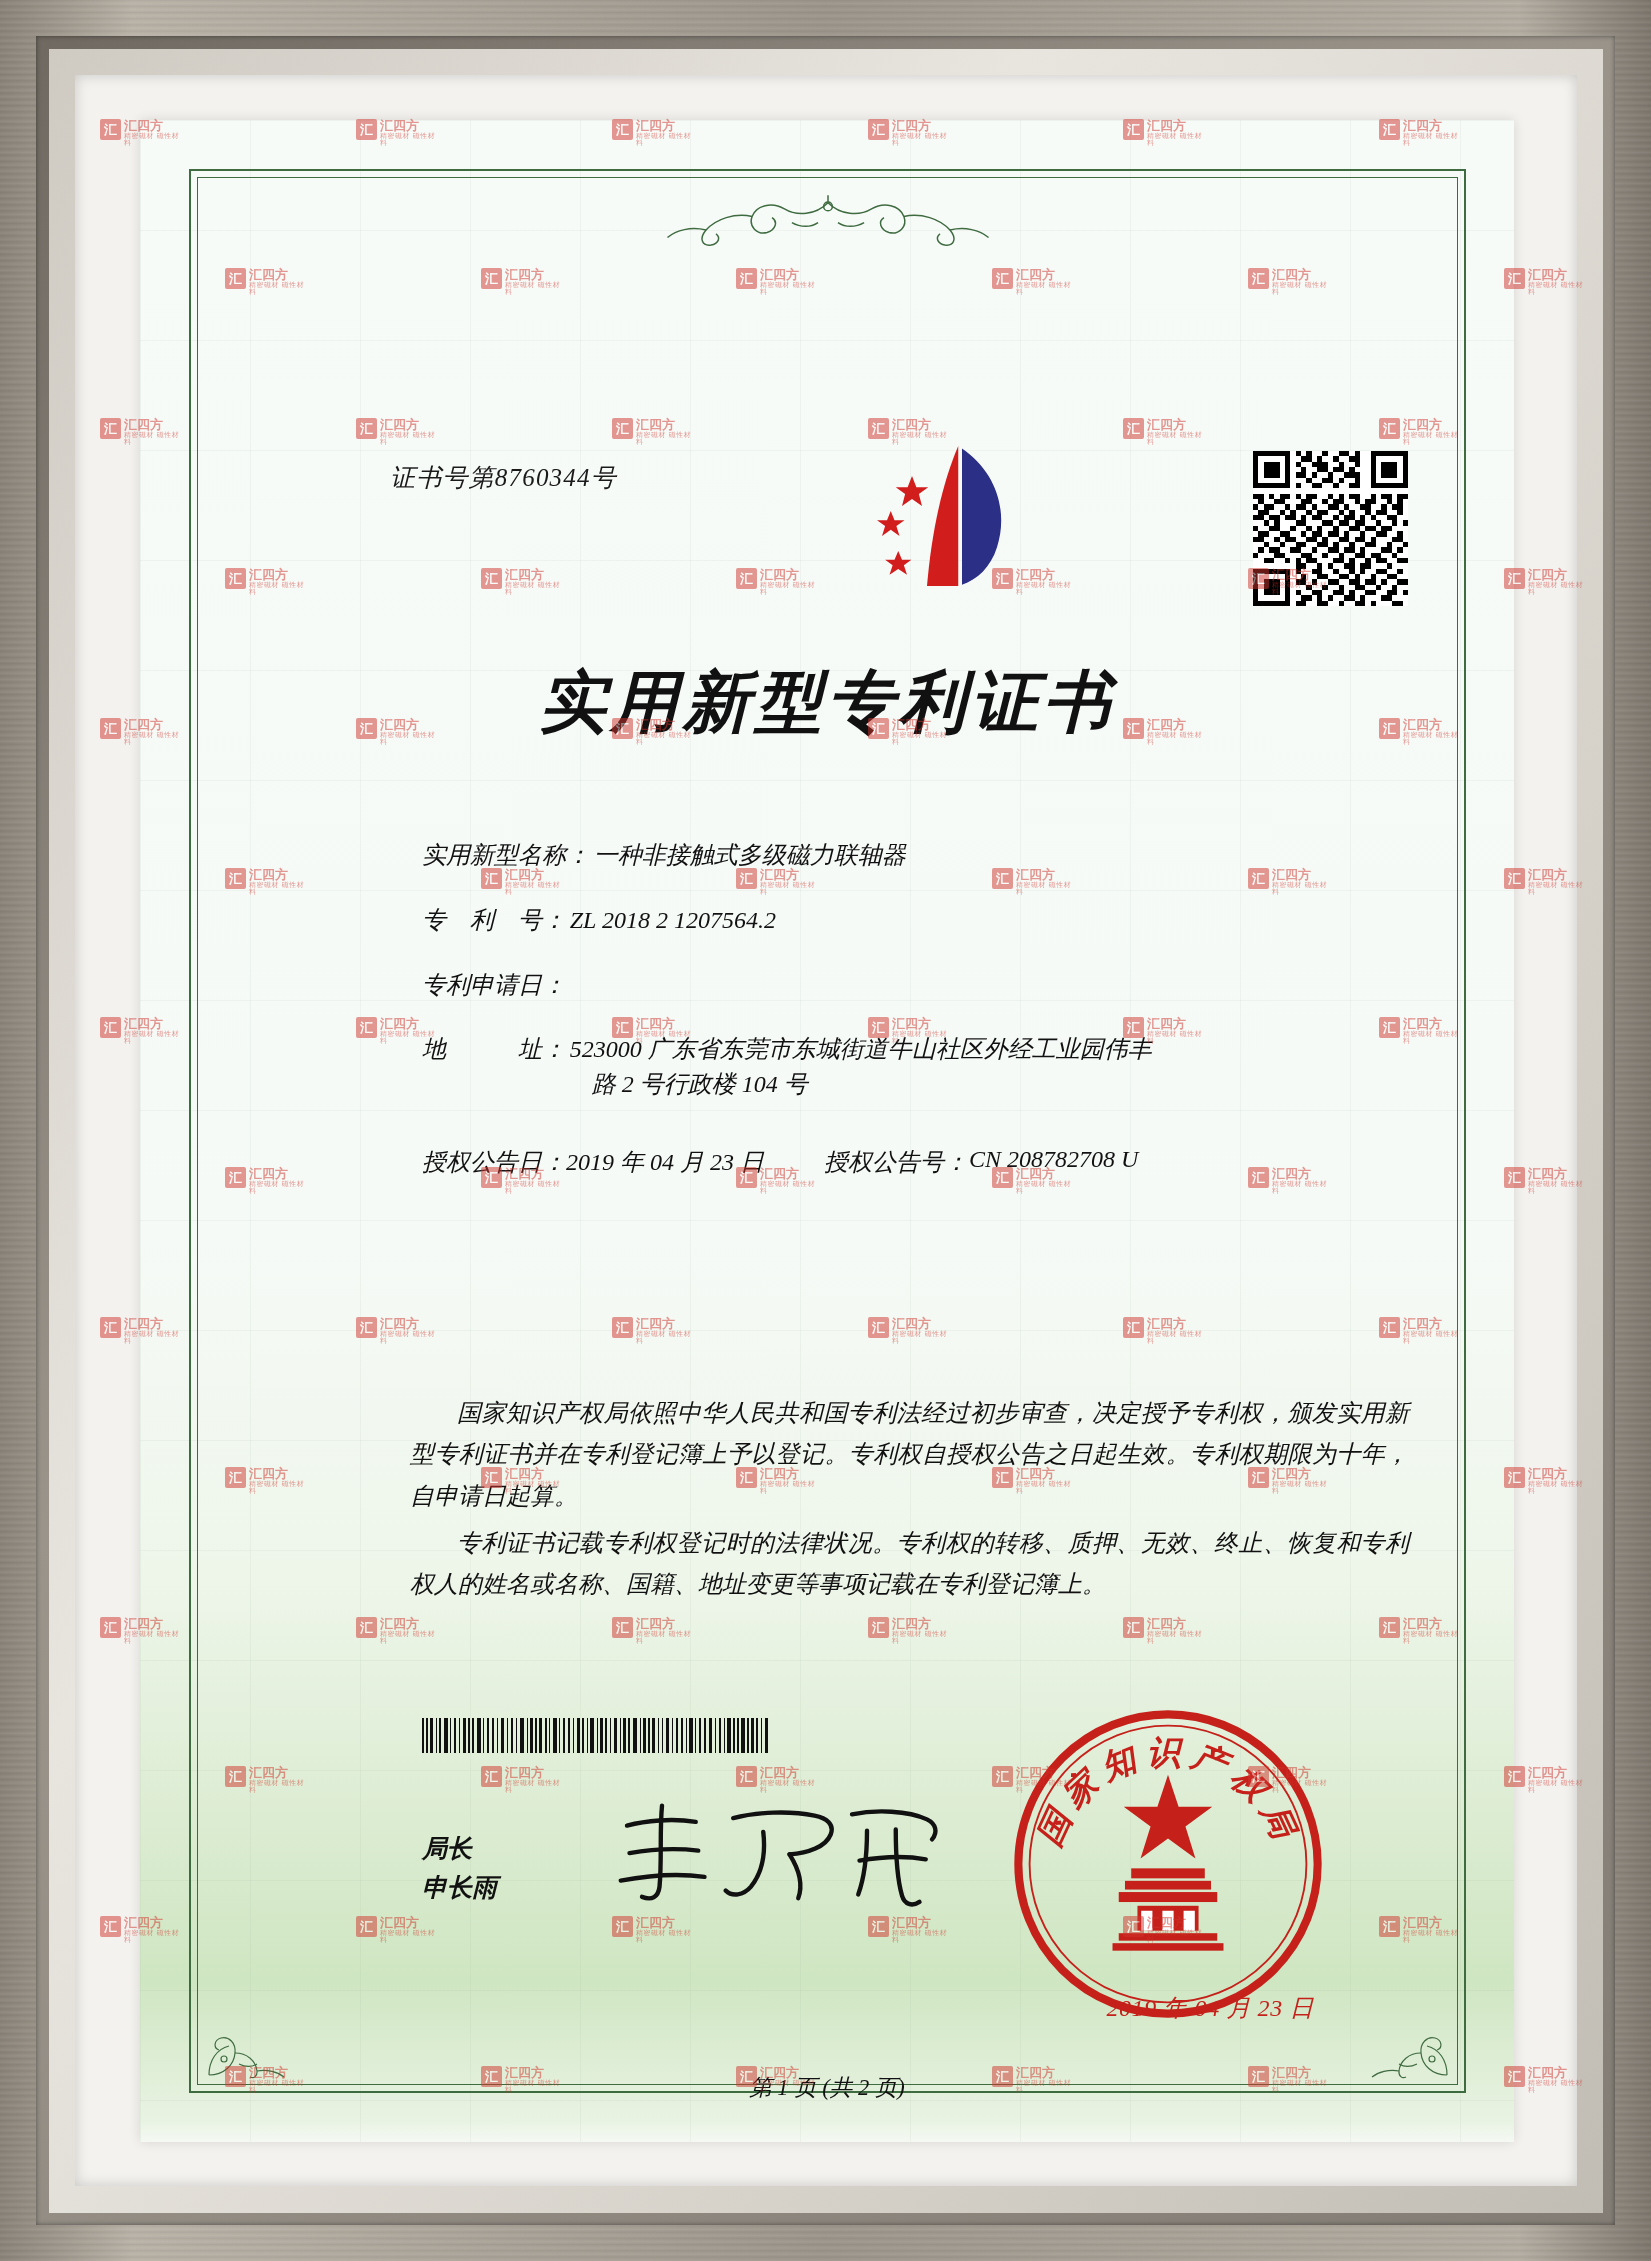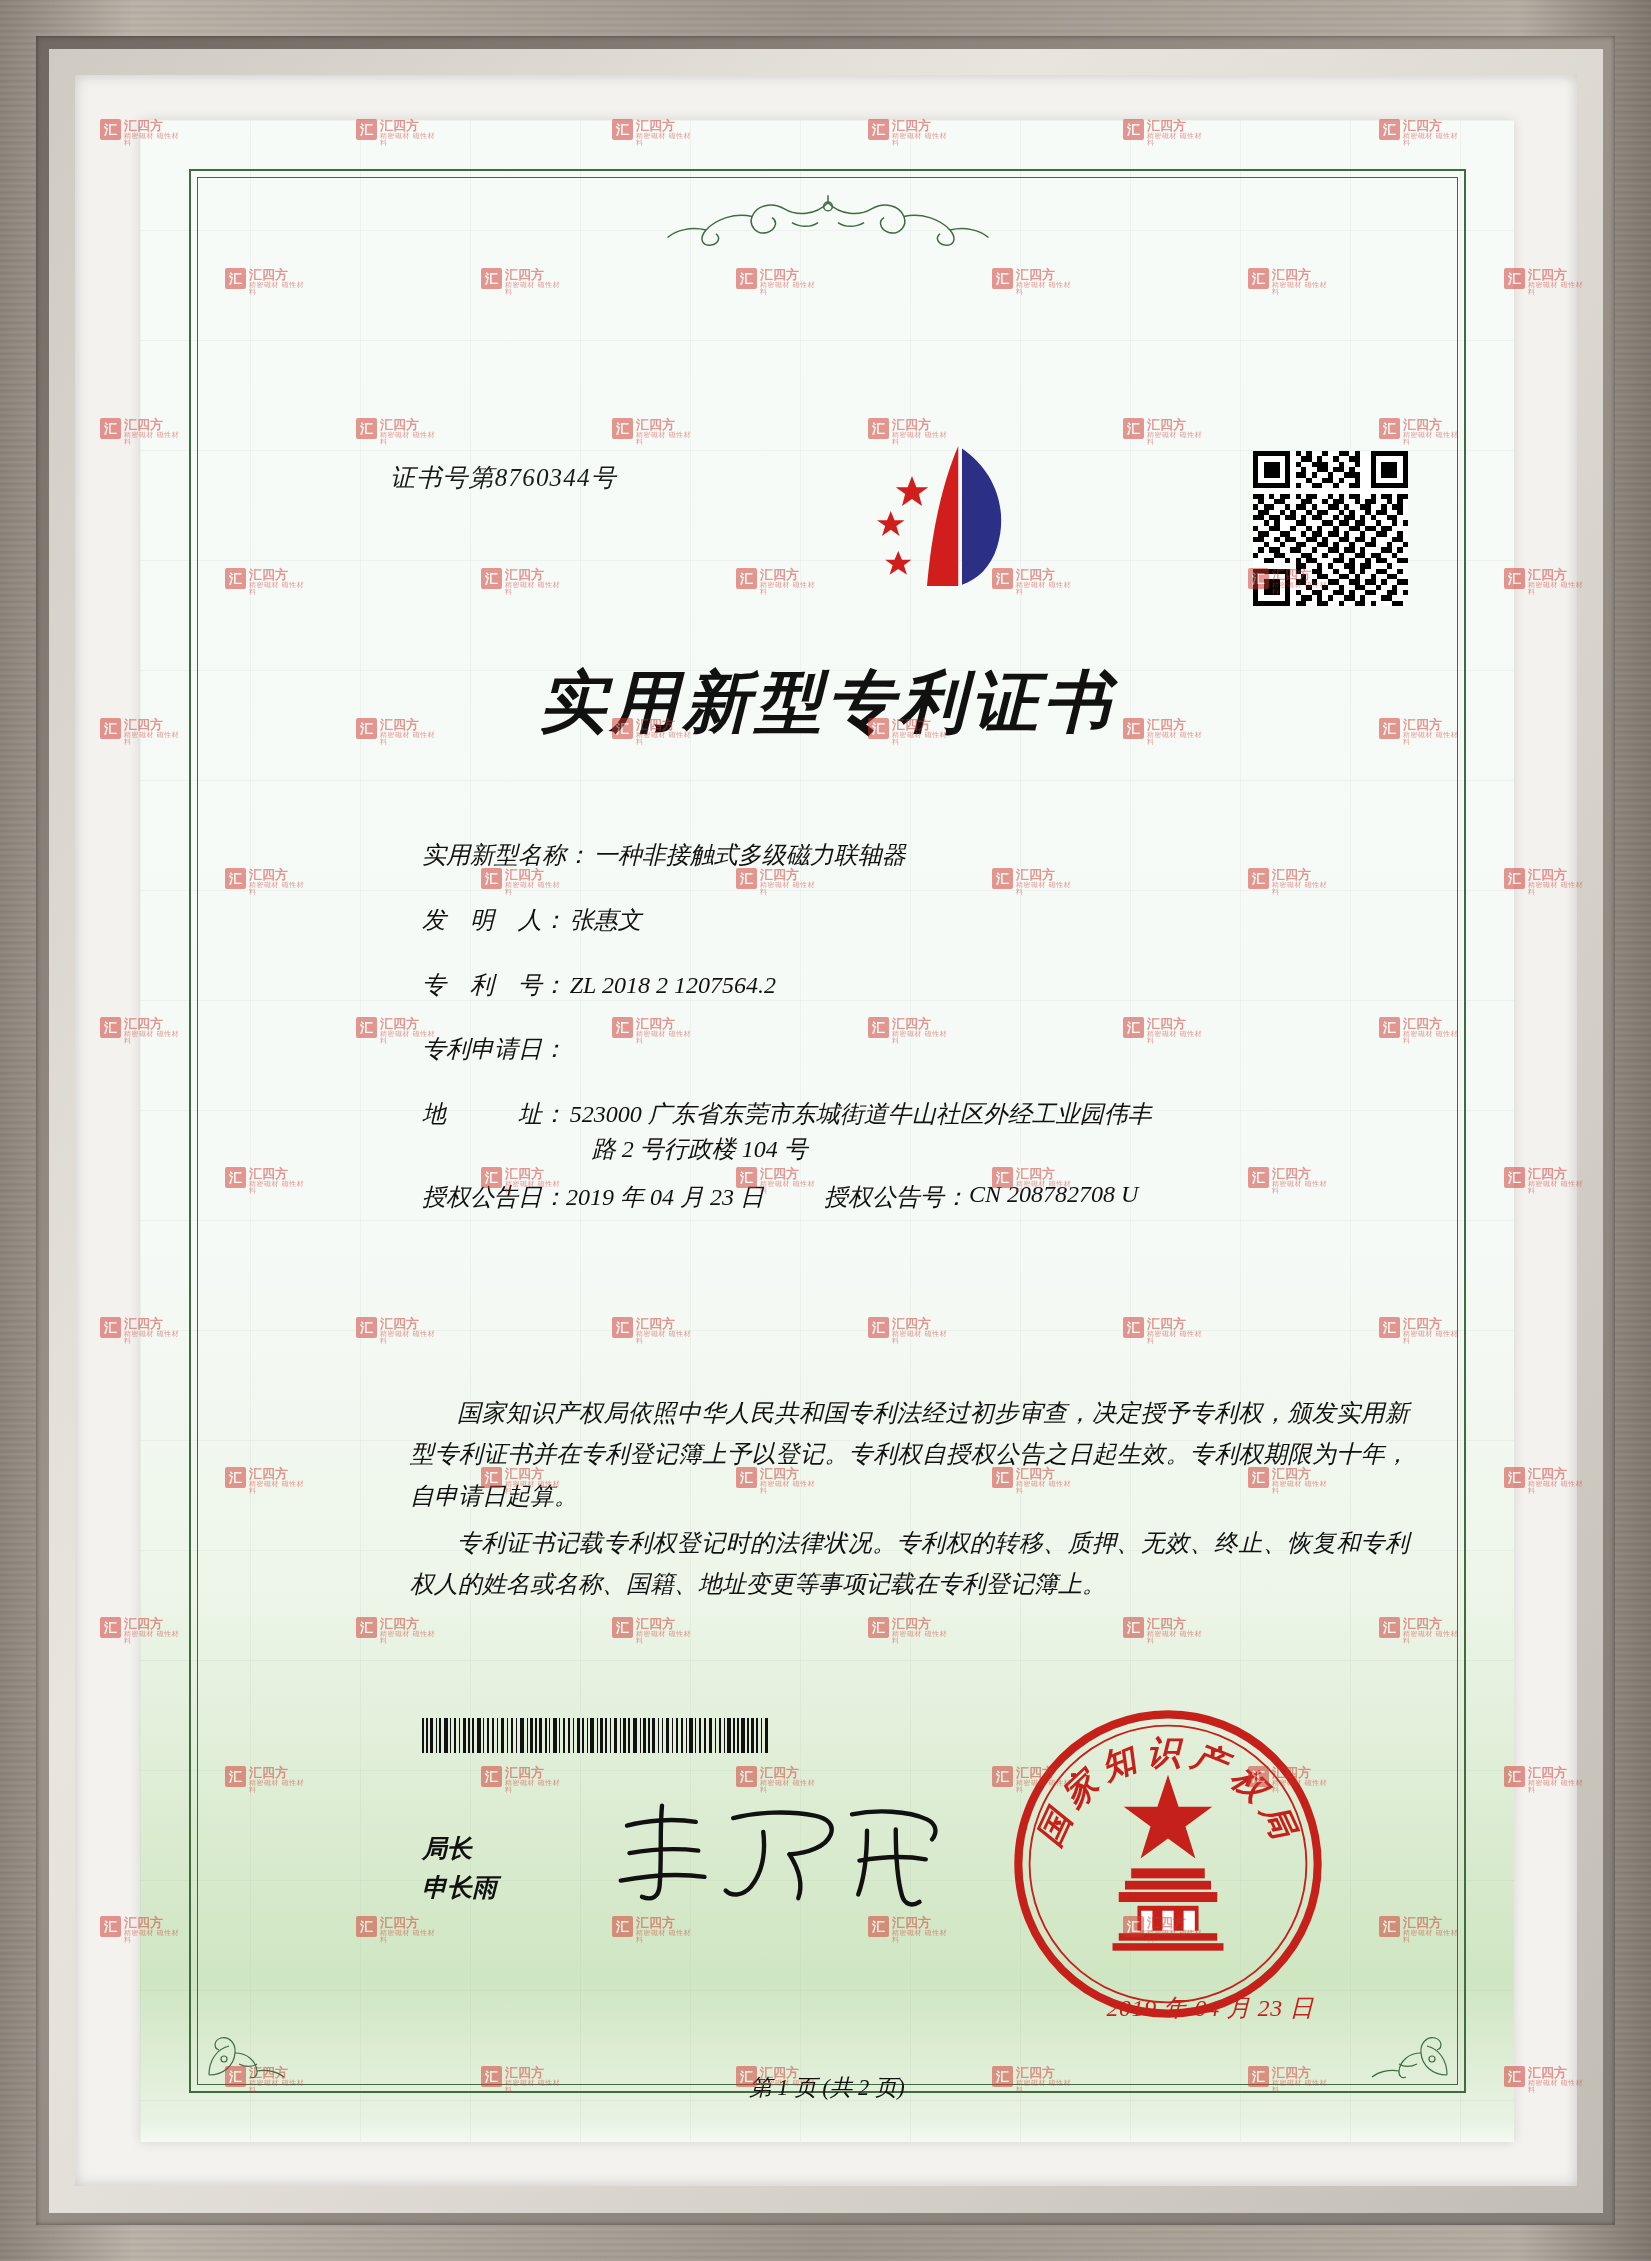--- a/index.html
+++ b/index.html
@@ -566,41 +566,37 @@
 
     <div class="title">实用新型专利证书</div>
 
     <div class="fields">
 
       <div class="field-row">
         <span class="field-label">实用新型名称：</span>
         <span class="field-value">一种非接触式多级磁力联轴器</span>
       </div>
 
-      <div class="field-row">
-        <span class="field-label">发　明　人：</span>
-        <span class="field-value">张惠文</span>
-      </div>
 
       <div class="field-row">
         <span class="field-label">专　利　号：</span>
         <span class="field-value">ZL 2018 2 1207564.2</span>
       </div>
 
       <div class="field-row">
         <span class="field-label">专利申请日：</span>
       </div>
 
 
       <div class="field-row" style="margin-bottom:0;">
         <span class="field-label">地　　　址：</span>
         <span class="field-value">523000 广东省东莞市东城街道牛山社区外经工业园伟丰</span>
       </div>
 
-      <div class="field-row" style="margin-bottom:14px;">
+      <div class="field-row" style="margin-bottom:44px;">
         <span class="field-label" style="width:166px;display:inline-block;"></span>
         <span class="field-value">路 2 号行政楼 104 号</span>
       </div>
 
       <div class="row-inline">
         <span>授权公告日：</span>
         <span>2019 年 04 月 23 日</span>
         <span class="gap"></span>
         <span>授权公告号：</span>
         <span style="margin-left:1px;">CN 208782708 U</span>

